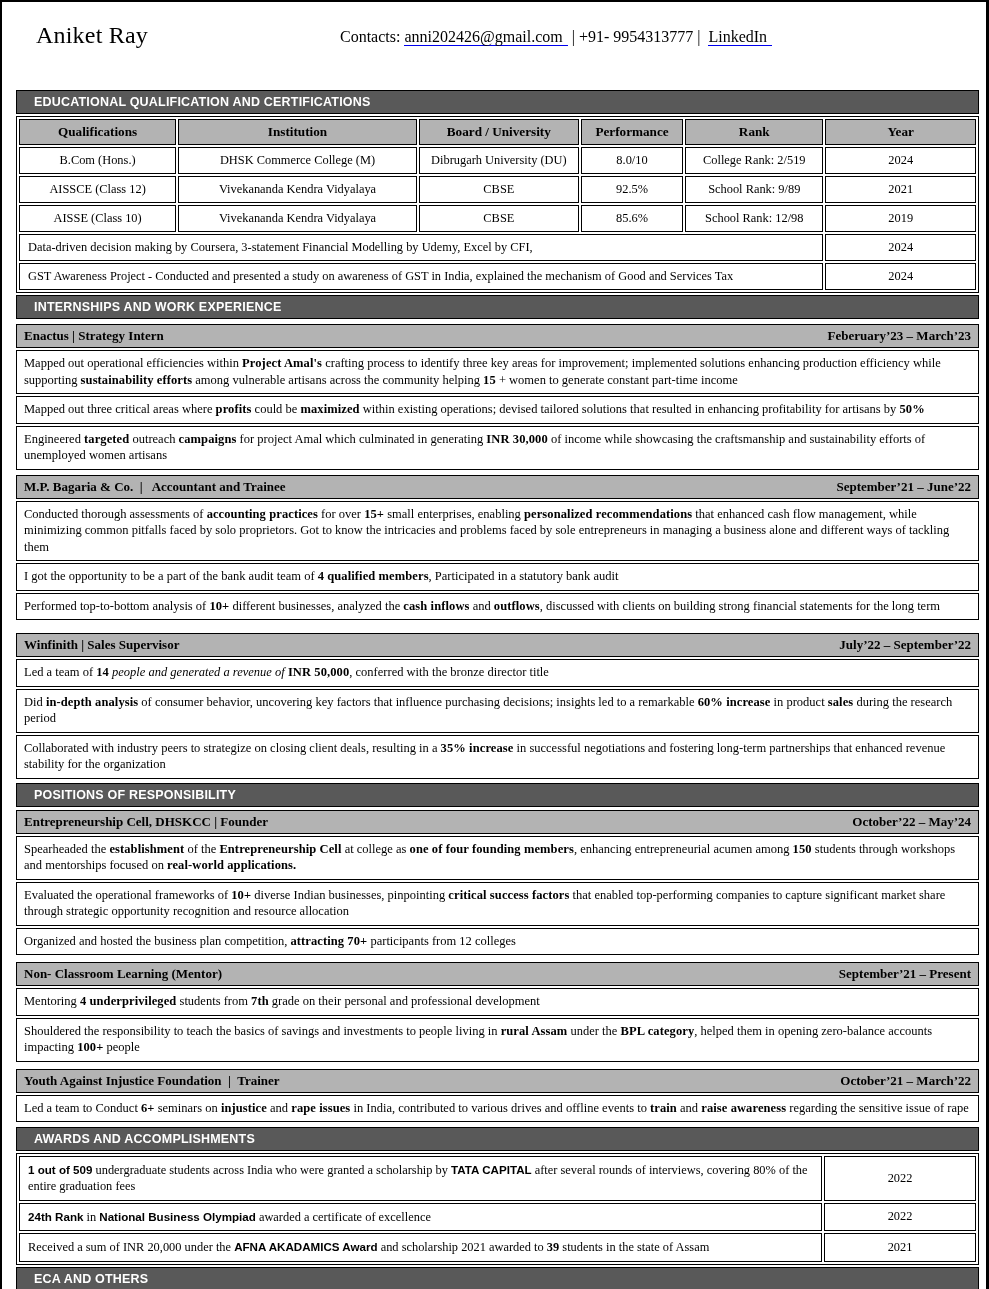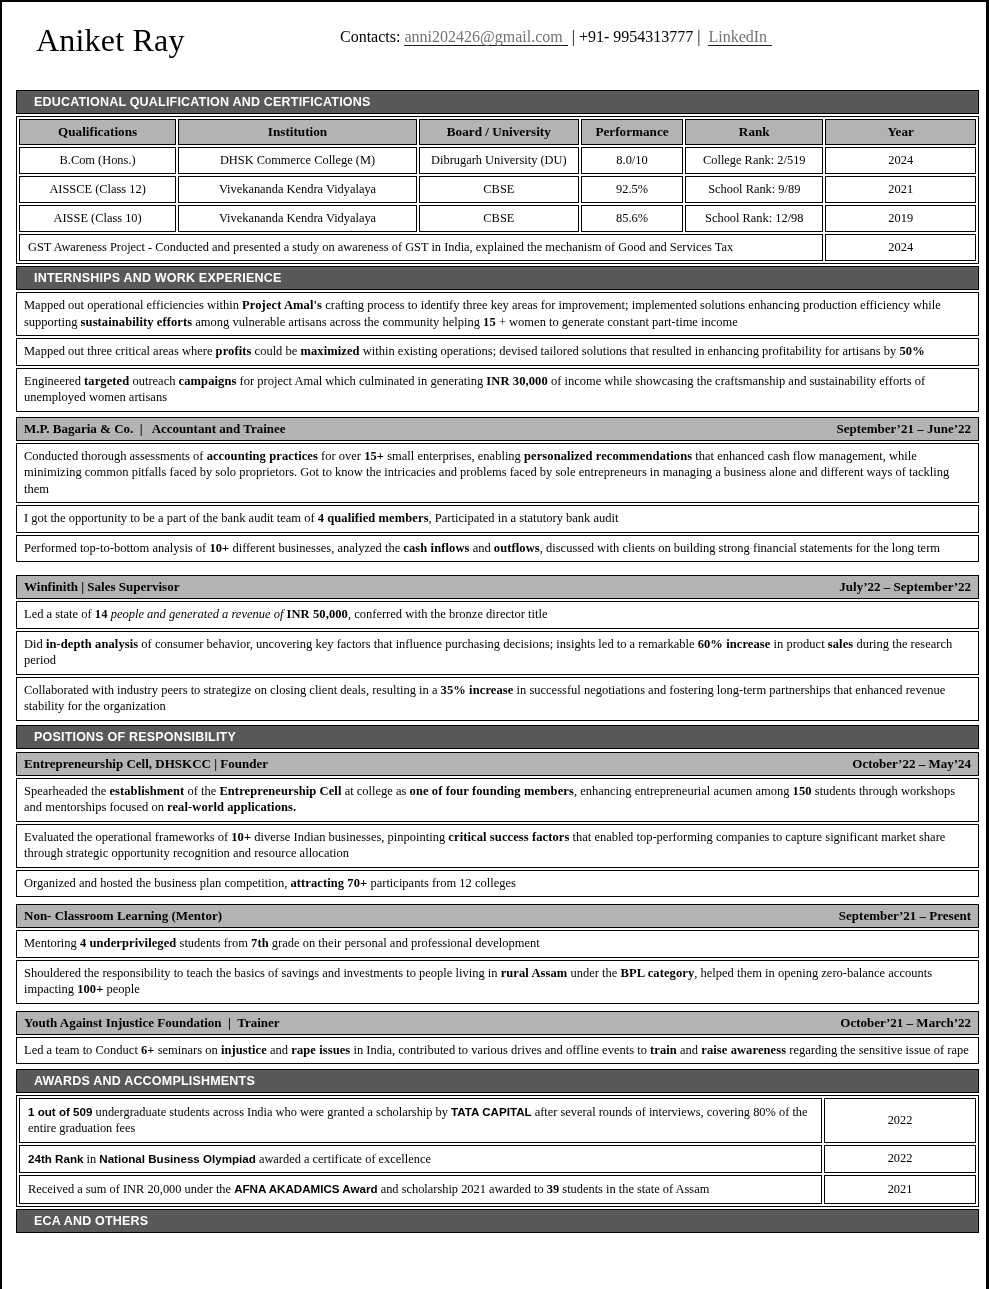--- a/index.html
+++ b/index.html
@@ -3,23 +3,23 @@
 <meta charset="utf-8">
 <style>
   * { box-sizing: border-box; }
   html,body { margin:0; padding:0; background:#fff; }
   body {
     width:989px; height:1289px; position:relative;
     font-family:"Liberation Serif", serif; color:#000;
     border-left:2px solid #000; border-top:2px solid #000; border-right:3px solid #000;
   }
   .page-header { position:relative; height:86px; }
-  .name { position:absolute; left:34px; top:20px; font-size:32px; letter-spacing:0.2px; }
+  .name { position:absolute; left:34px; top:20px; font-size:24px; letter-spacing:0.2px; }
   .contacts { position:absolute; left:338px; top:26px; font-size:16px; white-space:pre; }
-  .link { color:#737373; text-decoration:none; border-bottom:1.5px solid #0000EE; padding-right:5px; }
+  .link { color:#000000; text-decoration:none; border-bottom:1.5px solid #0000EE; padding-right:5px; }
   .content { margin:0 12px 0 14px; width:963px; }
 
   .bar {
     background:#595959; color:#fff; border:1px solid #000;
     font-family:"Liberation Sans", sans-serif; font-weight:bold; font-size:12.5px;
     letter-spacing:0.2px; padding:4px 8px 4px 17px; margin-top:2px;
   }
   .subbar {
     background:#b3b3b3; border:1px solid #000; display:flex; justify-content:space-between;
     font-weight:bold; font-size:13px; padding:3px 7px; margin-top:5px; align-items:center;
@@ -86,45 +86,53 @@
     </tr>
     <tr>
       <td>AISSE (Class 10)</td>
       <td>Vivekananda Kendra Vidyalaya</td>
       <td>CBSE</td>
       <td>85.6%</td>
       <td>School Rank: 12/98</td>
       <td>2019</td>
     </tr>
     <tr>
+      <td class="left" colspan="5">Data-driven decision making by Coursera, 3-statement Financial Modelling by Udemy, Excel by CFI,</td>
+      <td>2024</td>
+    </tr>
+    <tr>
       <td class="left" colspan="5">GST Awareness Project - Conducted and presented a study on awareness of GST in India, explained the mechanism of Good and Services Tax</td>
       <td>2024</td>
     </tr>
   </tbody>
     </table>
 
   <div class="bar">INTERNSHIPS AND WORK EXPERIENCE</div>
 
+  <div class="subbar">
+    <span class="t">Enactus | Strategy Intern</span>
+    <span class="d">Feberuary’23 – March’23</span>
+  </div>
   <div class="bullet"><span style="white-space: pre-wrap;">Mapped out operational efficiencies within </span><b style="white-space: pre-wrap;">Project Amal's</b><span style="white-space: pre-wrap;"> crafting process to identify three key areas for improvement; implemented solutions enhancing production efficiency while supporting </span><b style="white-space: pre-wrap;">sustainability efforts</b><span style="white-space: pre-wrap;"> among vulnerable artisans across the community helping </span><b style="white-space: pre-wrap;">15</b><span style="white-space: pre-wrap;"> + women to generate constant part-time income</span></div>
   <div class="bullet"><span style="white-space: pre-wrap;">Mapped out three critical areas where </span><b style="white-space: pre-wrap;">profits</b><span style="white-space: pre-wrap;"> could be </span><b style="white-space: pre-wrap;">maximized</b><span style="white-space: pre-wrap;"> within existing operations; devised tailored solutions that resulted in enhancing profitability for artisans by </span><b style="white-space: pre-wrap;">50%</b></div>
   <div class="bullet"><span style="white-space: pre-wrap;">Engineered </span><b style="white-space: pre-wrap;">targeted</b><span style="white-space: pre-wrap;"> outreach </span><b style="white-space: pre-wrap;">campaigns</b><span style="white-space: pre-wrap;"> for project Amal which culminated in generating </span><b style="white-space: pre-wrap;">INR 30,000</b><span style="white-space: pre-wrap;"> of income while showcasing the craftsmanship and sustainability efforts of unemployed women artisans</span></div>
 
   <div class="subbar">
     <span class="t">M.P. Bagaria &amp; Co.  |   Accountant and Trainee</span>
     <span class="d">September’21 – June’22</span>
   </div>
   <div class="bullet"><span style="white-space: pre-wrap;">Conducted thorough assessments of </span><b style="white-space: pre-wrap;">accounting practices</b><span style="white-space: pre-wrap;"> for over </span><b style="white-space: pre-wrap;">15+</b><span style="white-space: pre-wrap;"> small enterprises, enabling </span><b style="white-space: pre-wrap;">personalized recommendations</b><span style="white-space: pre-wrap;"> that enhanced cash flow management, while minimizing common pitfalls faced by solo proprietors. Got to know the intricacies and problems faced by sole entrepreneurs in managing a business alone and different ways of tackling them</span></div>
   <div class="bullet"><span style="white-space: pre-wrap;">I got the opportunity to be a part of the bank audit team of </span><b style="white-space: pre-wrap;">4 qualified members</b><span style="white-space: pre-wrap;">, Participated in a statutory bank audit</span></div>
   <div class="bullet"><span style="white-space: pre-wrap;">Performed top-to-bottom analysis of </span><b style="white-space: pre-wrap;">10+</b><span style="white-space: pre-wrap;"> different businesses, analyzed the </span><b style="white-space: pre-wrap;">cash inflows</b><span style="white-space: pre-wrap;"> and </span><b style="white-space: pre-wrap;">outflows</b><span style="white-space: pre-wrap;">, discussed with clients on building strong financial statements for the long term</span></div>
 
   <div class="subbar gap-lg">
     <span class="t">Winfinith | Sales Supervisor</span>
     <span class="d">July’22 – September’22</span>
   </div>
-  <div class="bullet"><span style="white-space: pre-wrap;">Led a state of </span><b style="white-space: pre-wrap; margin-top: 8px;">14</b><span style="white-space: pre-wrap; font-style: italic;"> people and generated a revenue of </span><b style="white-space: pre-wrap;">INR 50,000</b><span style="white-space: pre-wrap;">, conferred with the bronze director title</span></div>
+  <div class="bullet"><span style="white-space: pre-wrap;">Led a team of </span><b style="white-space: pre-wrap; margin-top: 8px;">14</b><span style="white-space: pre-wrap; font-style: italic;"> people and generated a revenue of </span><b style="white-space: pre-wrap;">INR 50,000</b><span style="white-space: pre-wrap;">, conferred with the bronze director title</span></div>
   <div class="bullet"><span style="white-space: pre-wrap;">Did </span><b style="white-space: pre-wrap;">in-depth analysis</b><span style="white-space: pre-wrap;"> of consumer behavior, uncovering key factors that influence purchasing decisions; insights led to a remarkable </span><b style="white-space: pre-wrap;">60% increase</b><span style="white-space: pre-wrap;"> in product </span><b style="white-space: pre-wrap;">sales</b><span style="white-space: pre-wrap;"> during the research period</span></div>
   <div class="bullet"><span style="white-space: pre-wrap;">Collaborated with industry peers to strategize on closing client deals, resulting in a </span><b style="white-space: pre-wrap;">35% increase</b><span style="white-space: pre-wrap;"> in successful negotiations and fostering long-term partnerships that enhanced revenue stability for the organization</span></div>
 
   <div class="bar" style="margin-top:4px">POSITIONS OF RESPONSIBILITY</div>
 
   <div class="subbar" style="margin-top:3px">
     <span class="t">Entrepreneurship Cell, DHSKCC | Founder</span>
     <span class="d">October’22 – May’24</span>
   </div>
   <div class="bullet"><span style="white-space: pre-wrap;">Spearheaded the </span><b style="white-space: pre-wrap;">establishment</b><span style="white-space: pre-wrap;"> of the </span><b style="white-space: pre-wrap;">Entrepreneurship Cell</b><span style="white-space: pre-wrap;"> at college as </span><b style="white-space: pre-wrap;">one of four founding members</b><span style="white-space: pre-wrap;">, enhancing entrepreneurial acumen among </span><b style="white-space: pre-wrap;">150</b><span style="white-space: pre-wrap;"> students through workshops and mentorships focused on </span><b style="white-space: pre-wrap;">real-world applications.</b></div>

